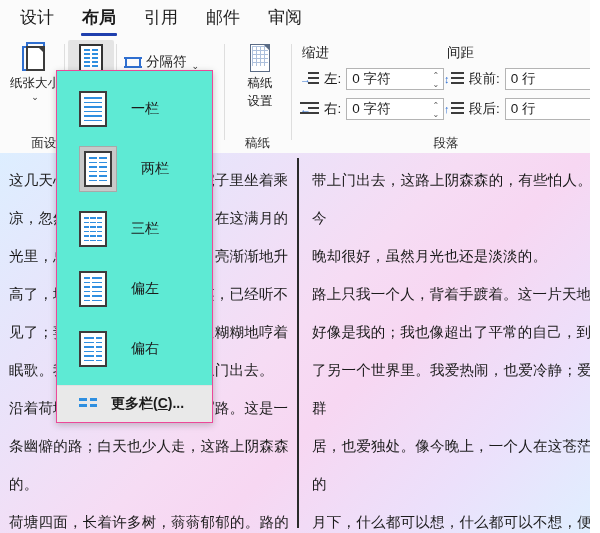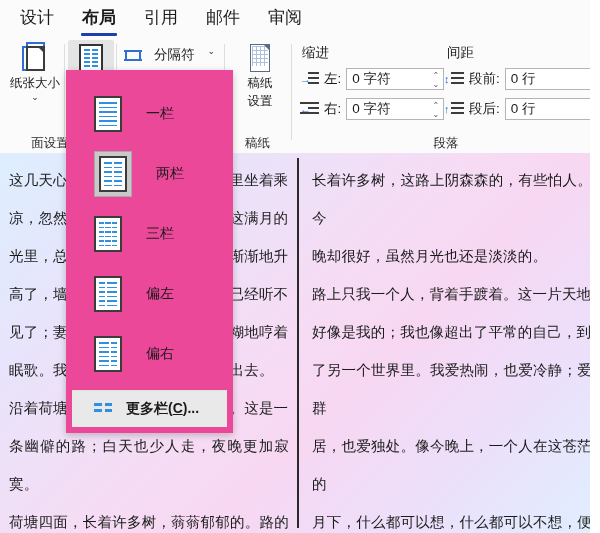--- a/index.html
+++ b/index.html
@@ -23,21 +23,21 @@
   .rgroup{position:absolute;top:0;height:117px;}
   .rgroup .glabel{position:absolute;bottom:1px;width:100%;text-align:center;font-size:12.5px;color:#2b2b2b;white-space:nowrap;}
   .vsep{position:absolute;top:8px;width:1px;height:96px;background:#dedede;}
 
   
   .bigbtn{position:absolute;display:flex;flex-direction:column;align-items:center;width:64px;cursor:default;}
   .bigbtn .blabel{font-size:12.5px;color:#1b1b1b;margin-top:1px;white-space:nowrap;}
   .chev{font-size:9px;color:#333;line-height:8px;margin-top:1px;}
 
   
-  .smallbtn{position:absolute;display:flex;align-items:flex-start;gap:12px;height:25px;cursor:default;}
+  .smallbtn{position:absolute;display:flex;align-items:flex-end;gap:4px;height:25px;cursor:default;}
   .smallbtn .slabel{font-size:13.5px;color:#1b1b1b;white-space:nowrap;}
   .smallbtn .sc{font-size:9px;color:#333;margin-left:1px;}
 
   .selbox{position:absolute;background:#e4e4e4;border-radius:2px;}
 
   
   .pgicon{width:26px;height:32px;position:relative;}
   .pgicon .sheet{position:absolute;left:4px;top:4px;width:19px;height:25px;border:2px solid #3c3c3c;background:#fff;box-sizing:border-box;}
   .pgicon .corner{position:absolute;right:4px;top:4px;width:0;height:0;border-left:7px solid transparent;border-top:7px solid #3c3c3c;}
   .pgicon .dimtop{position:absolute;left:4px;top:0px;width:19px;height:4px;border-top:2px solid #2f6fd0;border-left:2px solid #2f6fd0;border-right:2px solid #2f6fd0;box-sizing:border-box;}
@@ -97,21 +97,21 @@
        background:
          linear-gradient(135deg,#ddeeff 0%, #e8e4fb 22%, #f6dcf4 48%, #f7d7f2 60%, #ece0fb 80%, #dfefff 100%);
        overflow:hidden;}
   .colsep{position:absolute;left:297px;top:5px;width:2px;height:370px;background:#2a2a2a;}
   .coltext{position:absolute;top:8px;font-size:14.5px;line-height:38px;color:#1b1b1b;letter-spacing:.2px;text-align:justify;}
   .coltext p{margin:0;}
   #col-left{left:9px;width:280px;}
   #col-right{left:312px;width:280px;}
 
   
-  .menu{position:absolute;left:66px;top:34px;width:155px;background:#ec4899;border:6px solid #ec4899;
+  .menu{position:absolute;left:56px;top:34px;width:155px;background:#5eead4;border:1px solid #ec4899;
         box-shadow:0 2px 7px rgba(0,0,0,.22);z-index:50;}
   .menu .items{padding:8px 0 6px 0;}
   .mitem{display:flex;align-items:center;height:60px;padding-left:22px;gap:24px;cursor:default;}
   .mitem .mlabel{font-size:14px;color:#1b1b1b;white-space:nowrap;}
   .micon{width:28px;height:36px;border:2px solid #3c3c3c;background:#fff;box-sizing:border-box;display:flex;gap:2px;padding:4px 3px;}
   .micon .cc{flex:1;display:flex;flex-direction:column;gap:3px;}
   .micon .cc i{display:block;height:2px;background:#2f8fe0;}
   .mitem .selwrap{padding:4px;background:#c9c9c9;border:1px solid #a8a8a8;box-sizing:border-box;}
   .mfooter{height:36px;border-top:1px solid #e0e0e0;background:#e9e9e9;display:flex;align-items:center;padding-left:22px;gap:14px;cursor:default;}
   .mfooter .flabel{font-size:14px;color:#1b1b1b;font-weight:bold;white-space:nowrap;}
@@ -450,25 +450,25 @@
     <div class="colsep"></div>
 
     <div class="coltext" id="col-left">
         <p>这几天心里颇不宁静。今晚在院子里坐着乘</p>
         <p>凉，忽然想起日日走过的荷塘，在这满月的</p>
         <p>光里，总该另有一番样子吧。月亮渐渐地升</p>
         <p>高了，墙外马路上孩子们的欢笑，已经听不</p>
         <p>见了；妻在屋里拍着闰儿，迷迷糊糊地哼着</p>
         <p>眠歌。我悄悄地披了大衫，带上门出去。</p>
         <p>沿着荷塘，是一条曲折的小煤屑路。这是一</p>
-        <p>条幽僻的路；白天也少人走，夜晚更加寂寞。</p>
+        <p>条幽僻的路；白天也少人走，这路上阴森森的。</p>
         <p>荷塘四面，长着许多树，蓊蓊郁郁的。路的一</p>
       </div>
     <div class="coltext" id="col-right">
-        <p>长着许多树，这路上阴森森的，有些怕人。今</p>
+        <p>带上门出去，这路上阴森森的，有些怕人。今</p>
         <p>晚却很好，虽然月光也还是淡淡的。</p>
         <p>路上只我一个人，背着手踱着。这一片天地</p>
         <p>好像是我的；我也像超出了平常的自己，到</p>
         <p>了另一个世界里。我爱热闹，也爱冷静；爱群</p>
         <p>居，也爱独处。像今晚上，一个人在这苍茫的</p>
         <p>月下，什么都可以想，什么都可以不想，便觉</p>
       </div>
   </div>
 
 </div>

